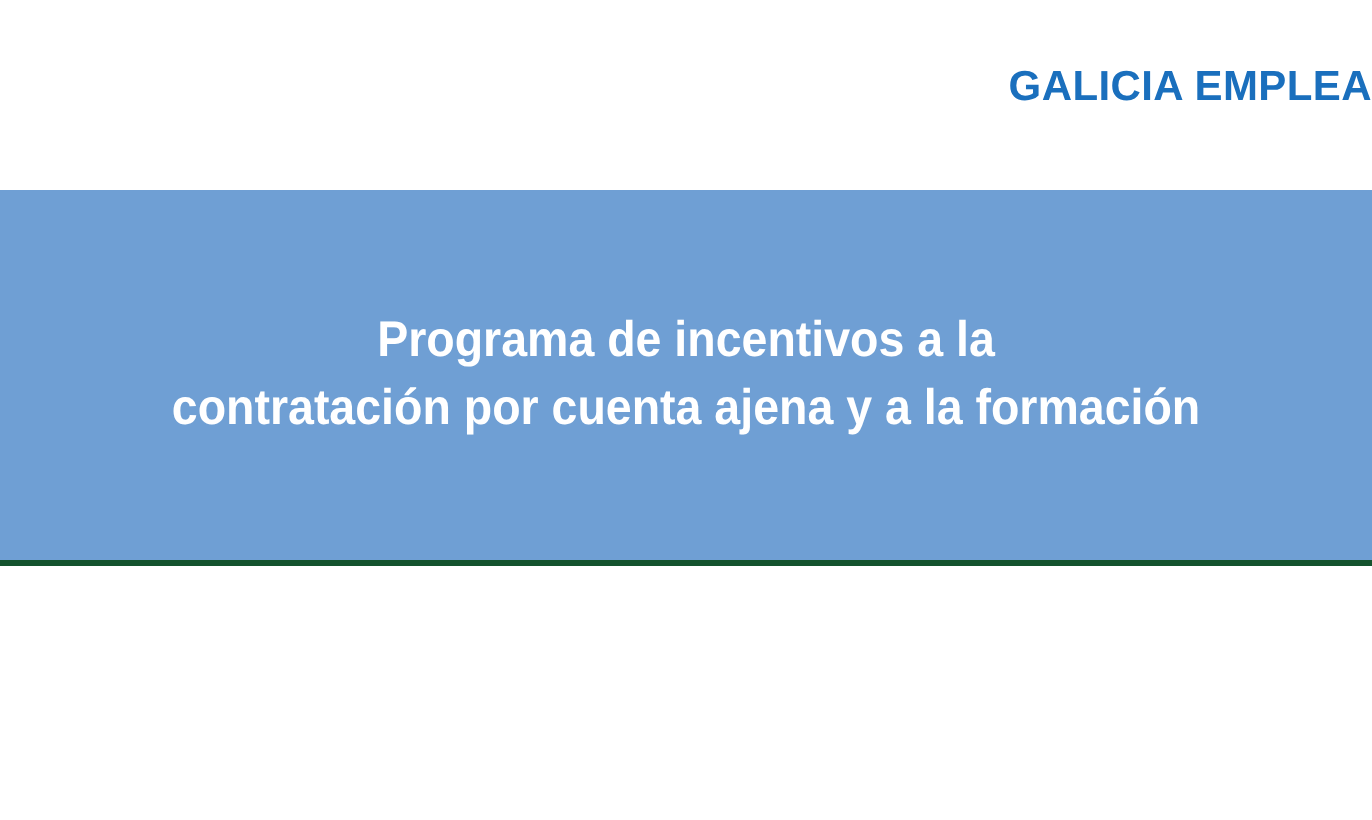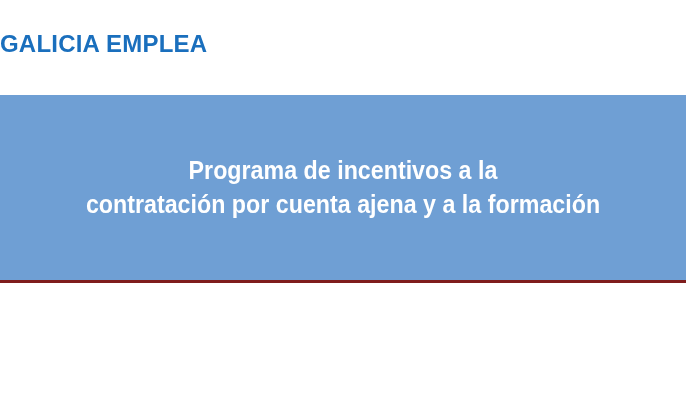--- a/index.html
+++ b/index.html
@@ -18,38 +18,38 @@
     background: #ffffff;
     overflow: hidden;
   }
 
   
   .header-title {
     position: absolute;
     left: 0;
     top: 24px;
     width: 686px;
-    text-align: left;
+    text-align: right;
     color: #1a6fbd;
-    font-size: 24px;
+    font-size: 21px;
     font-weight: bold;
     letter-spacing: 0.2px;
     line-height: 40px;
     white-space: nowrap;
   }
 
   
   .banner {
     position: absolute;
     left: 0;
     top: 95px;
     width: 686px;
     height: 188px;
     background: #6f9fd4;
-    border-bottom: 3px solid #7f1d1d;
+    border-bottom: 3px solid #14532d;
     box-sizing: border-box;
   }
   .banner-text {
     position: absolute;
     left: 0;
     top: 58px;
     width: 686px;
     text-align: center;
     color: #ffffff;
     font-size: 25px;

